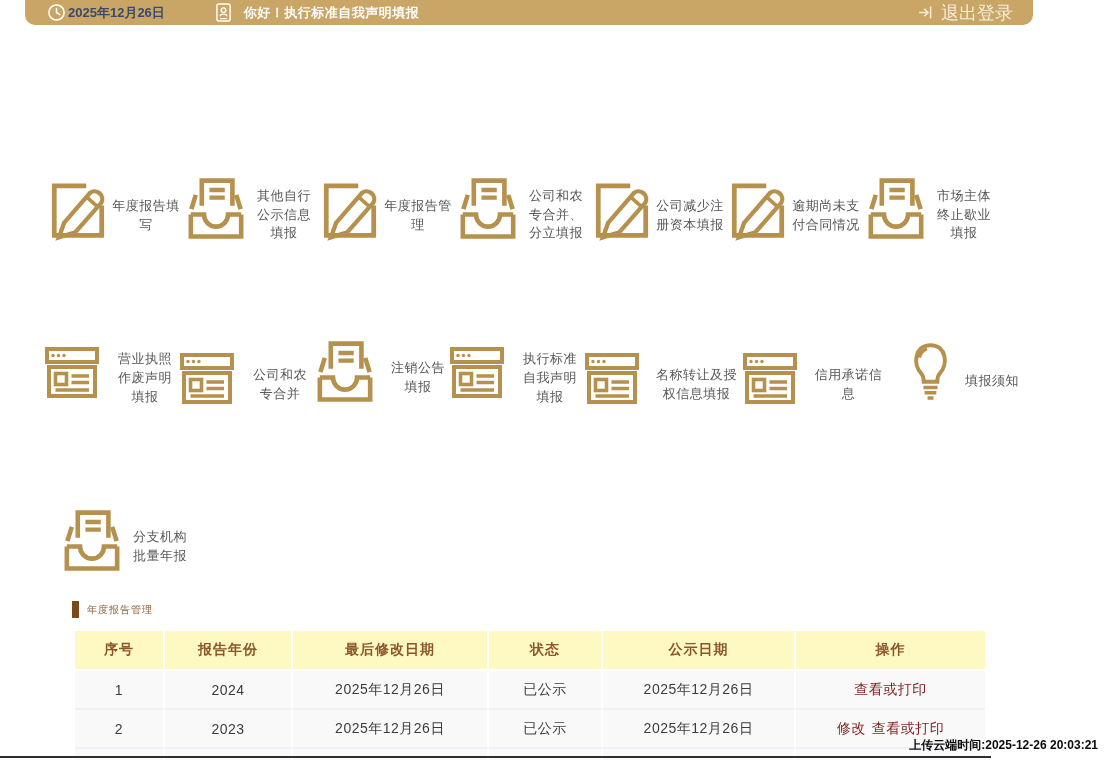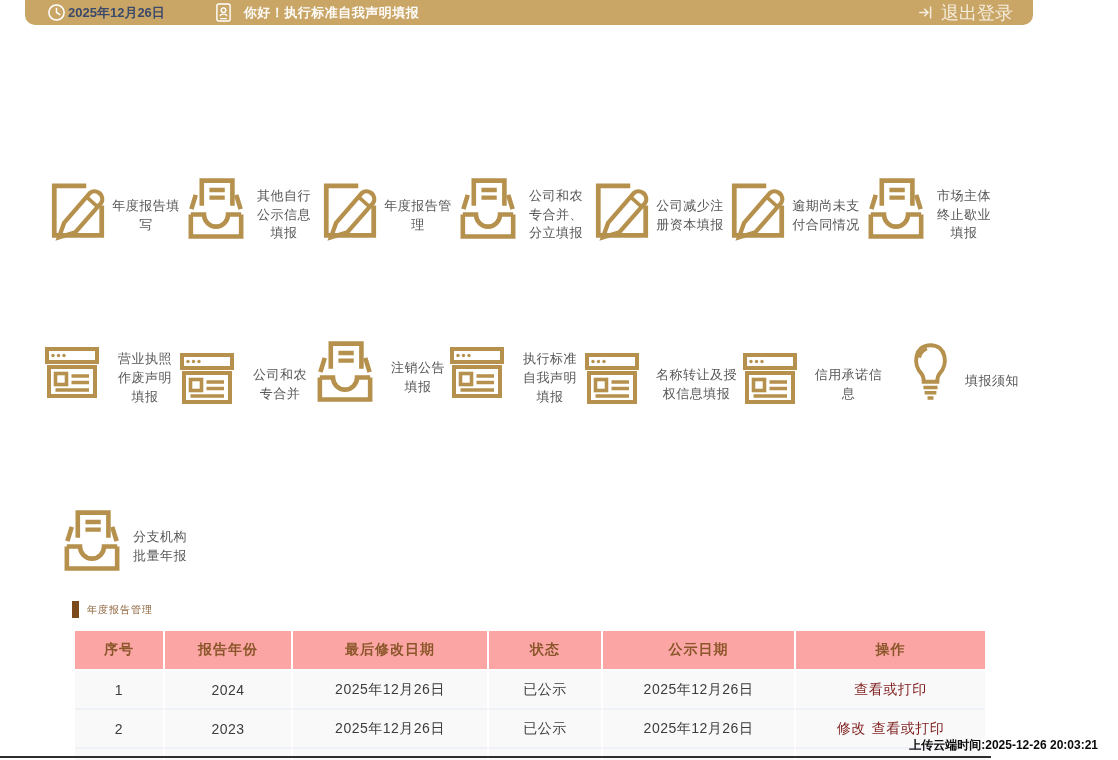--- a/index.html
+++ b/index.html
@@ -42,21 +42,21 @@
     position:absolute;left:72px;top:601px;display:flex;align-items:center;
     font-size:10px;color:#8a5f35;letter-spacing:1px;
   }
   .section-title .marker{width:7px;height:17px;background:#7a4a1d;margin-right:8px;display:inline-block;}
   
   .report-table{
     position:absolute;left:75px;top:631px;width:910px;
     border-collapse:separate;border-spacing:0;table-layout:fixed;font-size:14px;
   }
   .report-table th{
-    height:36px;background:#fca5a5;color:#8b572a;font-weight:bold;
+    height:36px;background:#fef9c3;color:#8b572a;font-weight:bold;
     border-right:2px solid #ffffff;border-bottom:2px solid #ffffff;
     text-align:center;letter-spacing:1px;
   }
   .report-table th:last-child{border-right:none;}
   .report-table td{
     height:35px;background:#f9f9f9;color:#3c3c3c;text-align:center;
     border-right:2px solid #ffffff;border-bottom:2px solid #eef2f7;letter-spacing:.5px;
   }
   .report-table td:last-child{border-right:none;}
   .report-table a{color:#7f1d1d;text-decoration:none;cursor:pointer;margin:0 3px;}

